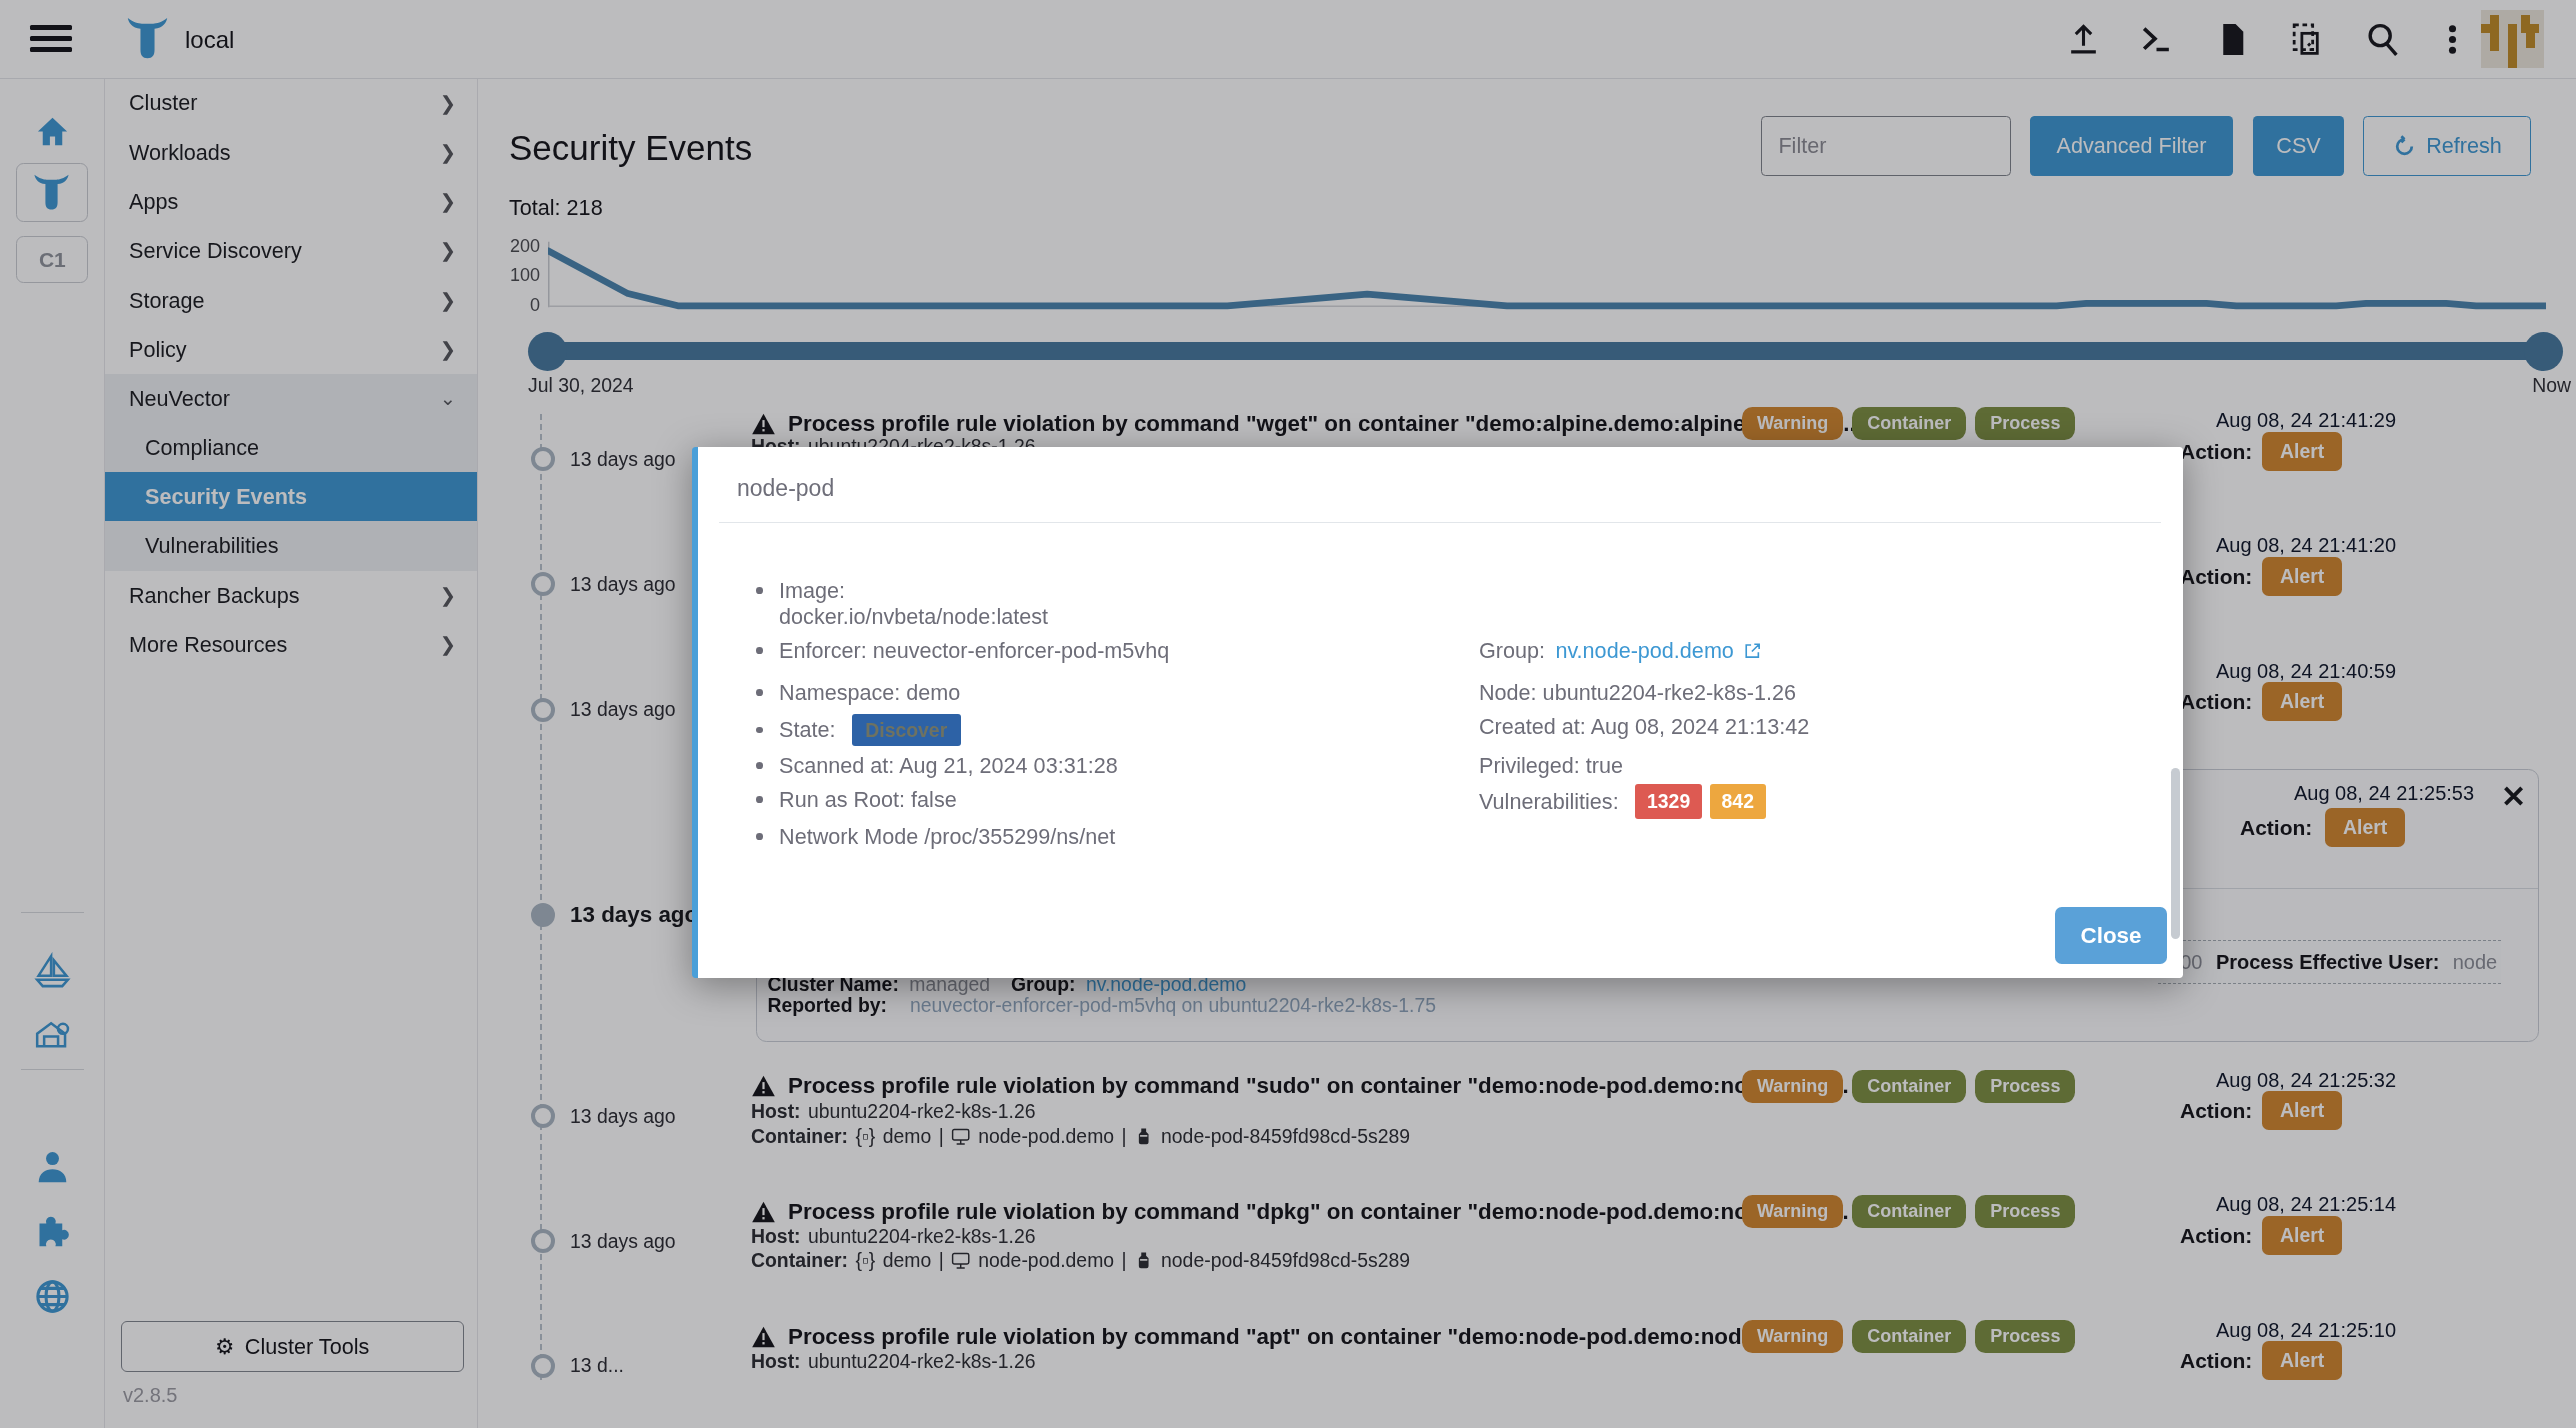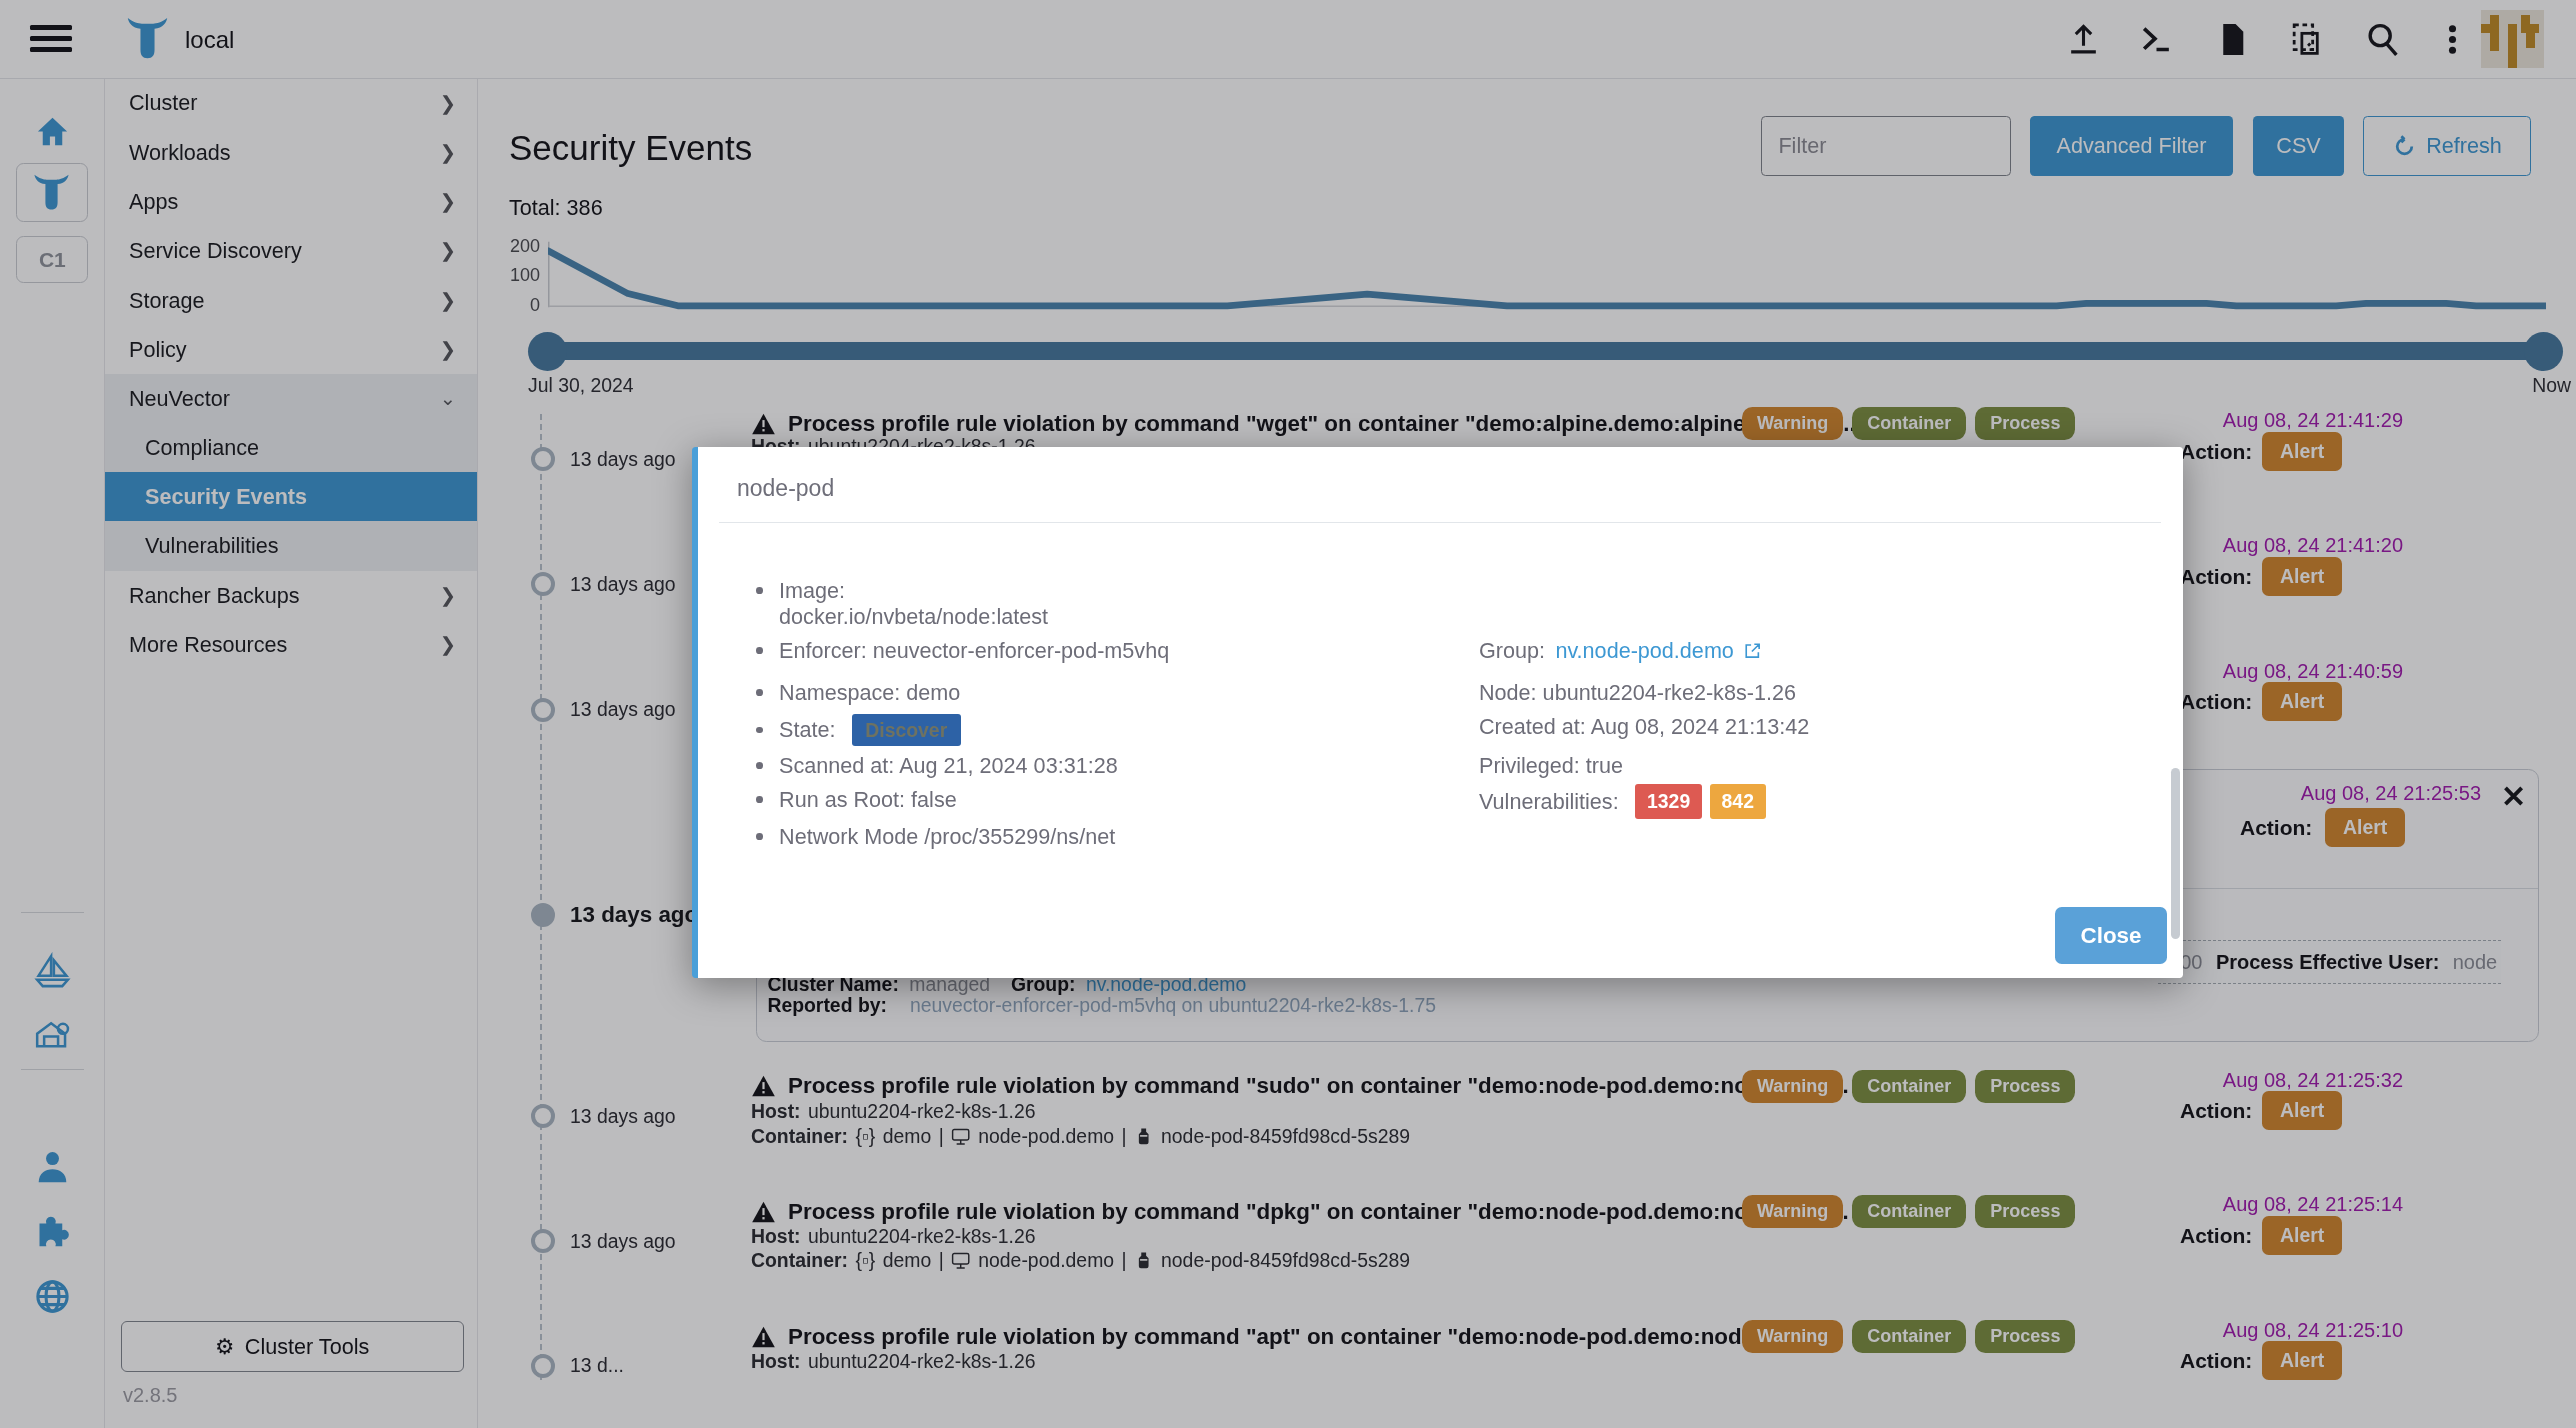--- a/index.html
+++ b/index.html
@@ -46,21 +46,21 @@
   .dashline{left:540px;top:414px;height:966px;border-left:2.2px dashed #b9c2cc;z-index:1;}
   .tdot{position:absolute;left:531px;width:16.4px;height:16.4px;border:4.5px solid #a9b6c2;border-radius:50%;background:#fff;z-index:2;}
   .tdot.fill{background:#a9b6c2;}
   .rel{position:absolute;left:570px;font-size:19.4px;color:#2b2c33;z-index:2;}
   .rel.selrel{font-weight:bold;font-size:22.4px;color:#17181d;}
   .rowtitle{position:absolute;left:751px;display:flex;align-items:center;gap:12px;font-size:22.4px;font-weight:bold;color:#141419;z-index:2;cursor:pointer;}
   .tags{position:absolute;left:1742px;display:flex;gap:9px;z-index:2;}
   .tag{height:33px;display:flex;align-items:center;padding:0 15px;border-radius:10.4px;color:#fff;font-size:18px;font-weight:bold;}
   .tag-warning{background:#d2872f;}
   .tag-green{background:#7d8f42;}
-  .rowtime{position:absolute;font-size:20px;color:#a21caf;z-index:2;text-align:right;width:194px;}
+  .rowtime{position:absolute;font-size:20px;color:#0f172a;z-index:2;text-align:center;width:194px;}
   .actionlbl{position:absolute;font-size:21px;font-weight:bold;color:#141419;z-index:2;}
   .alertbadge{position:absolute;height:39px;padding:0 18px;background:#d2872f;border-radius:6.7px;color:#fff;
               font-size:19.4px;font-weight:bold;display:flex;align-items:center;z-index:2;}
   .subline{position:absolute;left:751px;font-size:19.4px;color:#2c2d33;z-index:2;display:flex;align-items:center;gap:7.5px;white-space:nowrap;}
   .subline b{font-weight:bold;}
   .mini{width:19.4px;height:19.4px;color:#2c2d33;}
   
   .evcard{left:756px;top:769px;width:1783px;height:273px;background:#fdfdfe;border:1.5px solid #c9ced6;border-radius:10.4px;z-index:2;box-sizing:border-box;}
   .evcard .hr{position:absolute;left:0;top:118px;width:100%;border-top:1.5px solid #d9dde2;}
   .valband{position:absolute;left:1401px;top:170px;width:343px;height:42px;background:#fafbfc;
@@ -218,21 +218,21 @@
       <span class="chev">❯</span>
     </div>
   <div class="ctools">
     <span>⚙</span>
     <span>Cluster Tools</span>
   </div>
   <div class="version">v2.8.5</div>
 </div>
 
 <div class="abs main-title">Security Events</div>
-<div class="abs total">Total: 386</div>
+<div class="abs total">Total: 218</div>
 <div class="abs filter-input">
     <span>Filter</span>
   </div>
 <button class="abs btn-primary" style="left:2030px;top:116px;width:203px;height:60px">Advanced Filter</button>
 <button class="abs btn-primary" style="left:2253px;top:116px;width:91px;height:60px">CSV</button>
 <button class="abs btn-outline" style="left:2363px;top:116px;width:168px;height:60px">
   <svg width="25" height="25" viewBox="0 0 24 24" fill="none" stroke="currentColor" stroke-width="2.6">
     <path d="M19 12 A7 7 0 1 1 12 5 M12 5 L9 2.2 M12 5 L9 8"></path>
   </svg>
   <span>Refresh</span>

